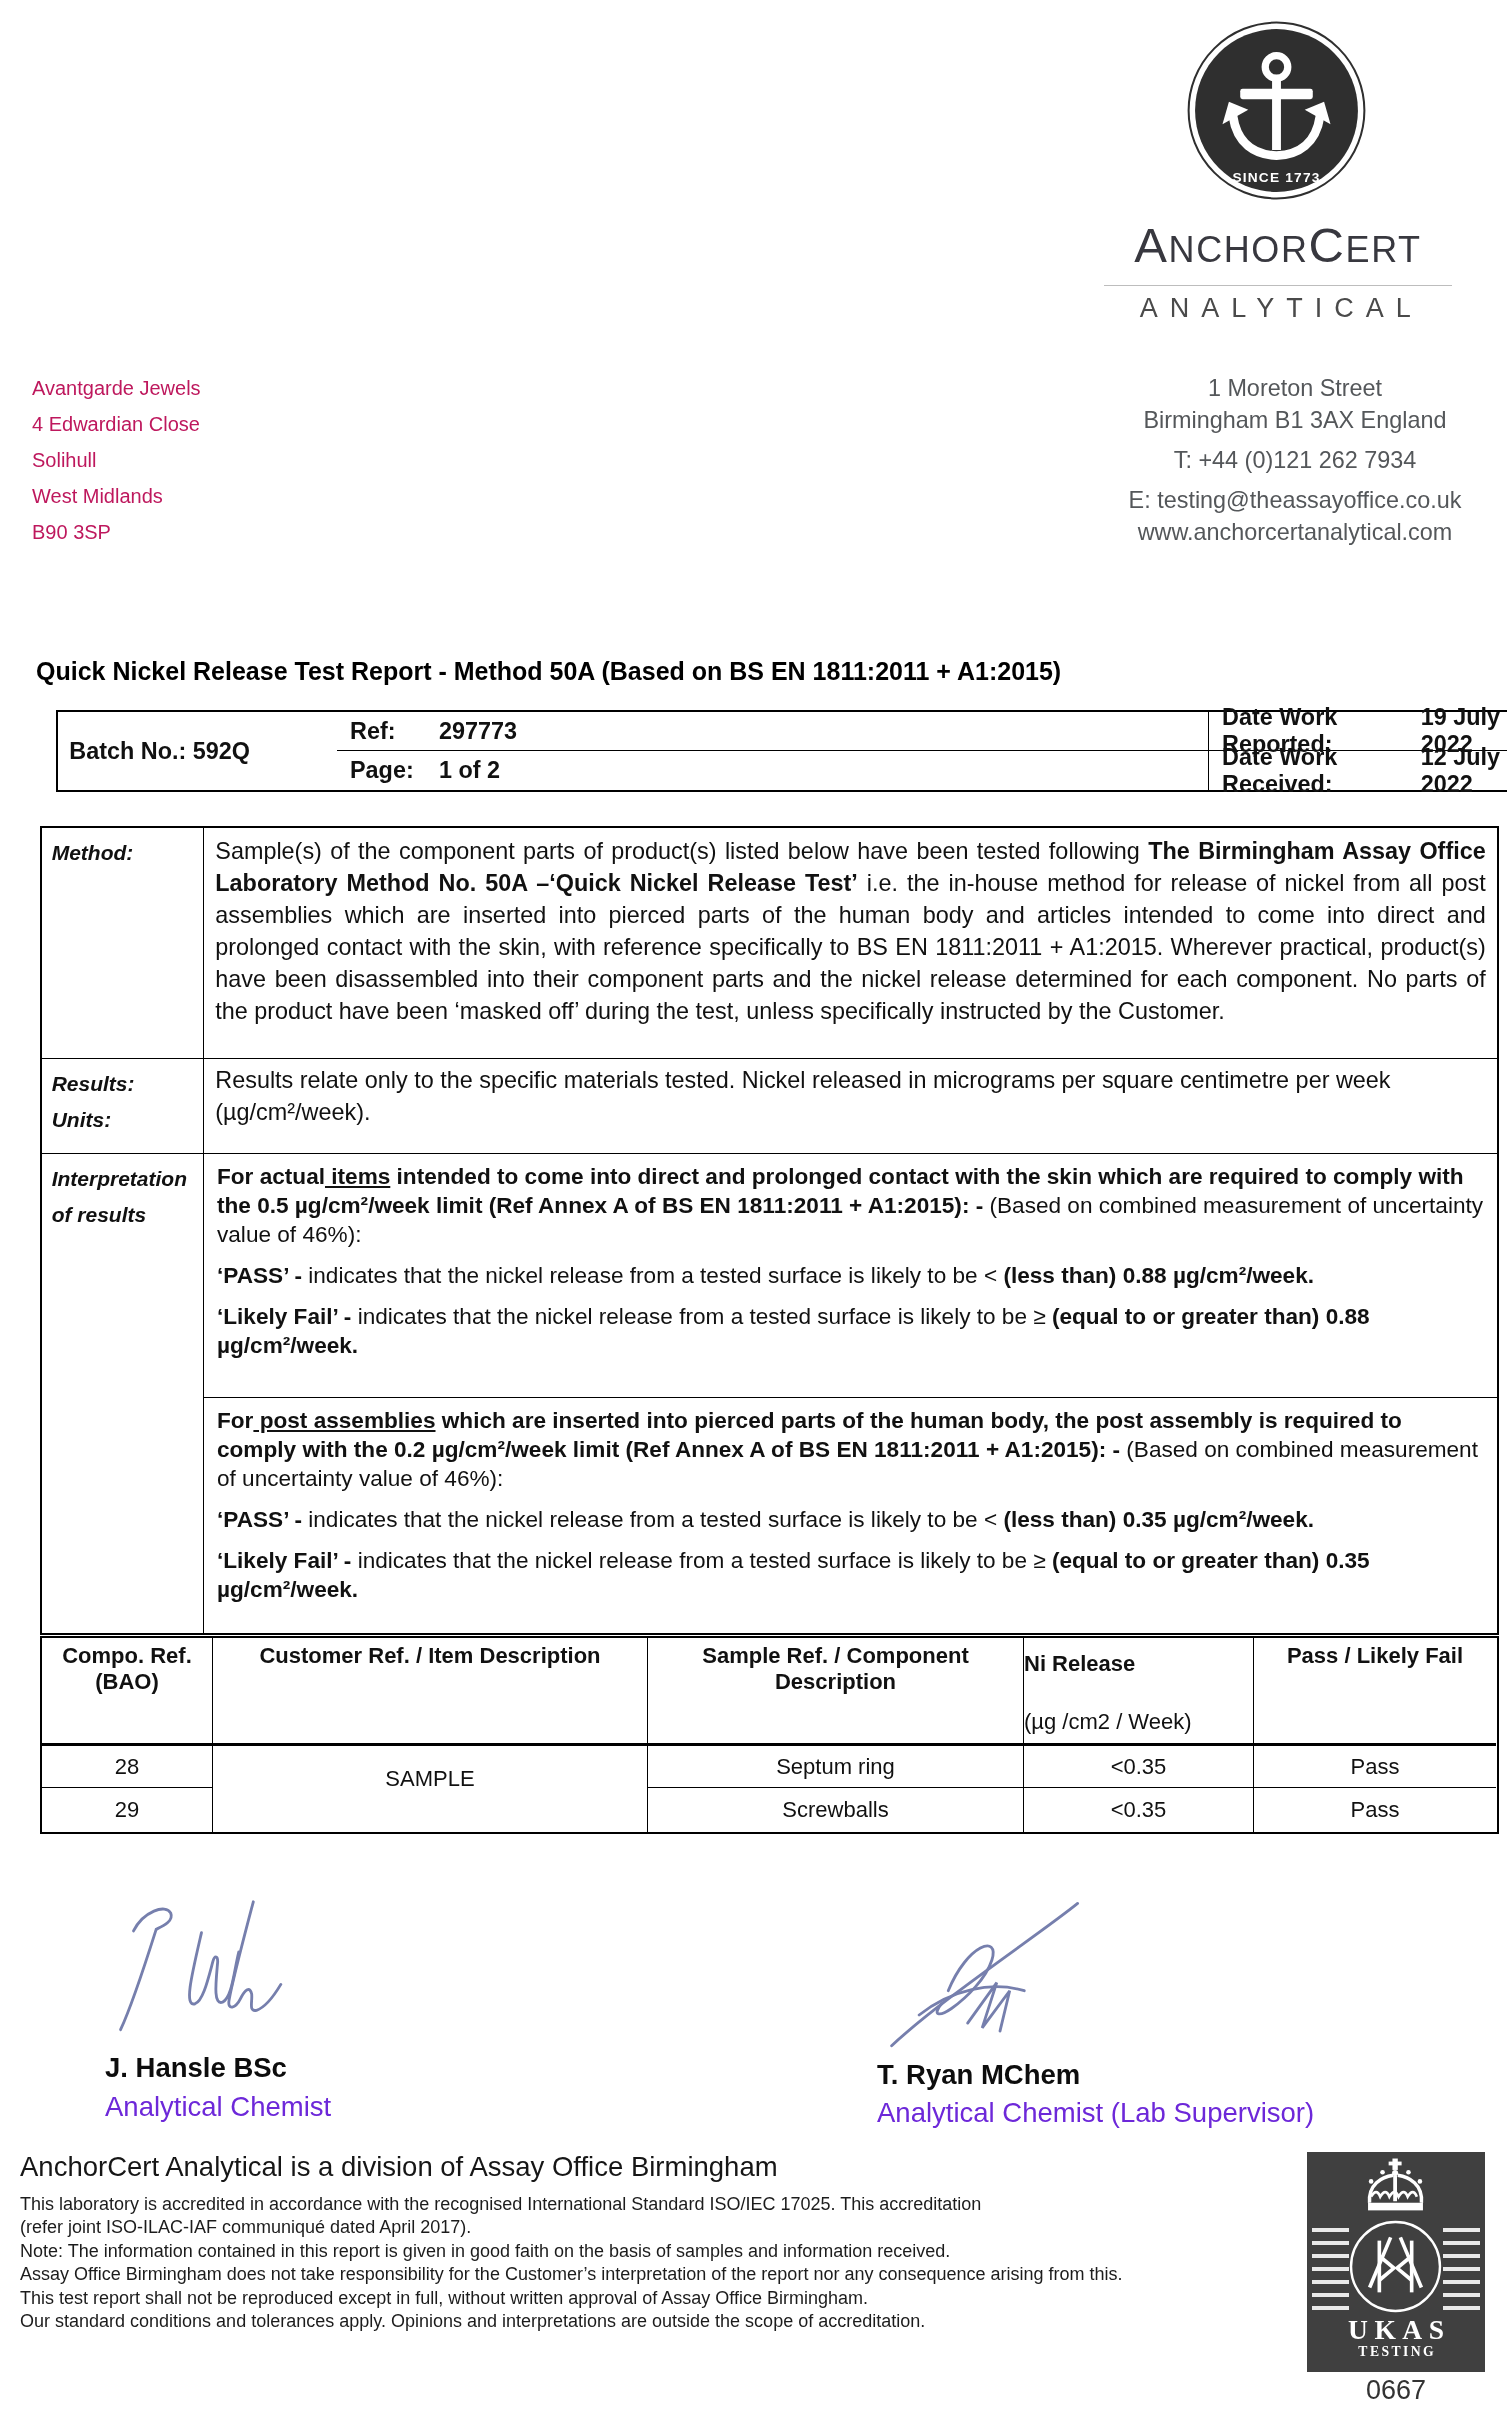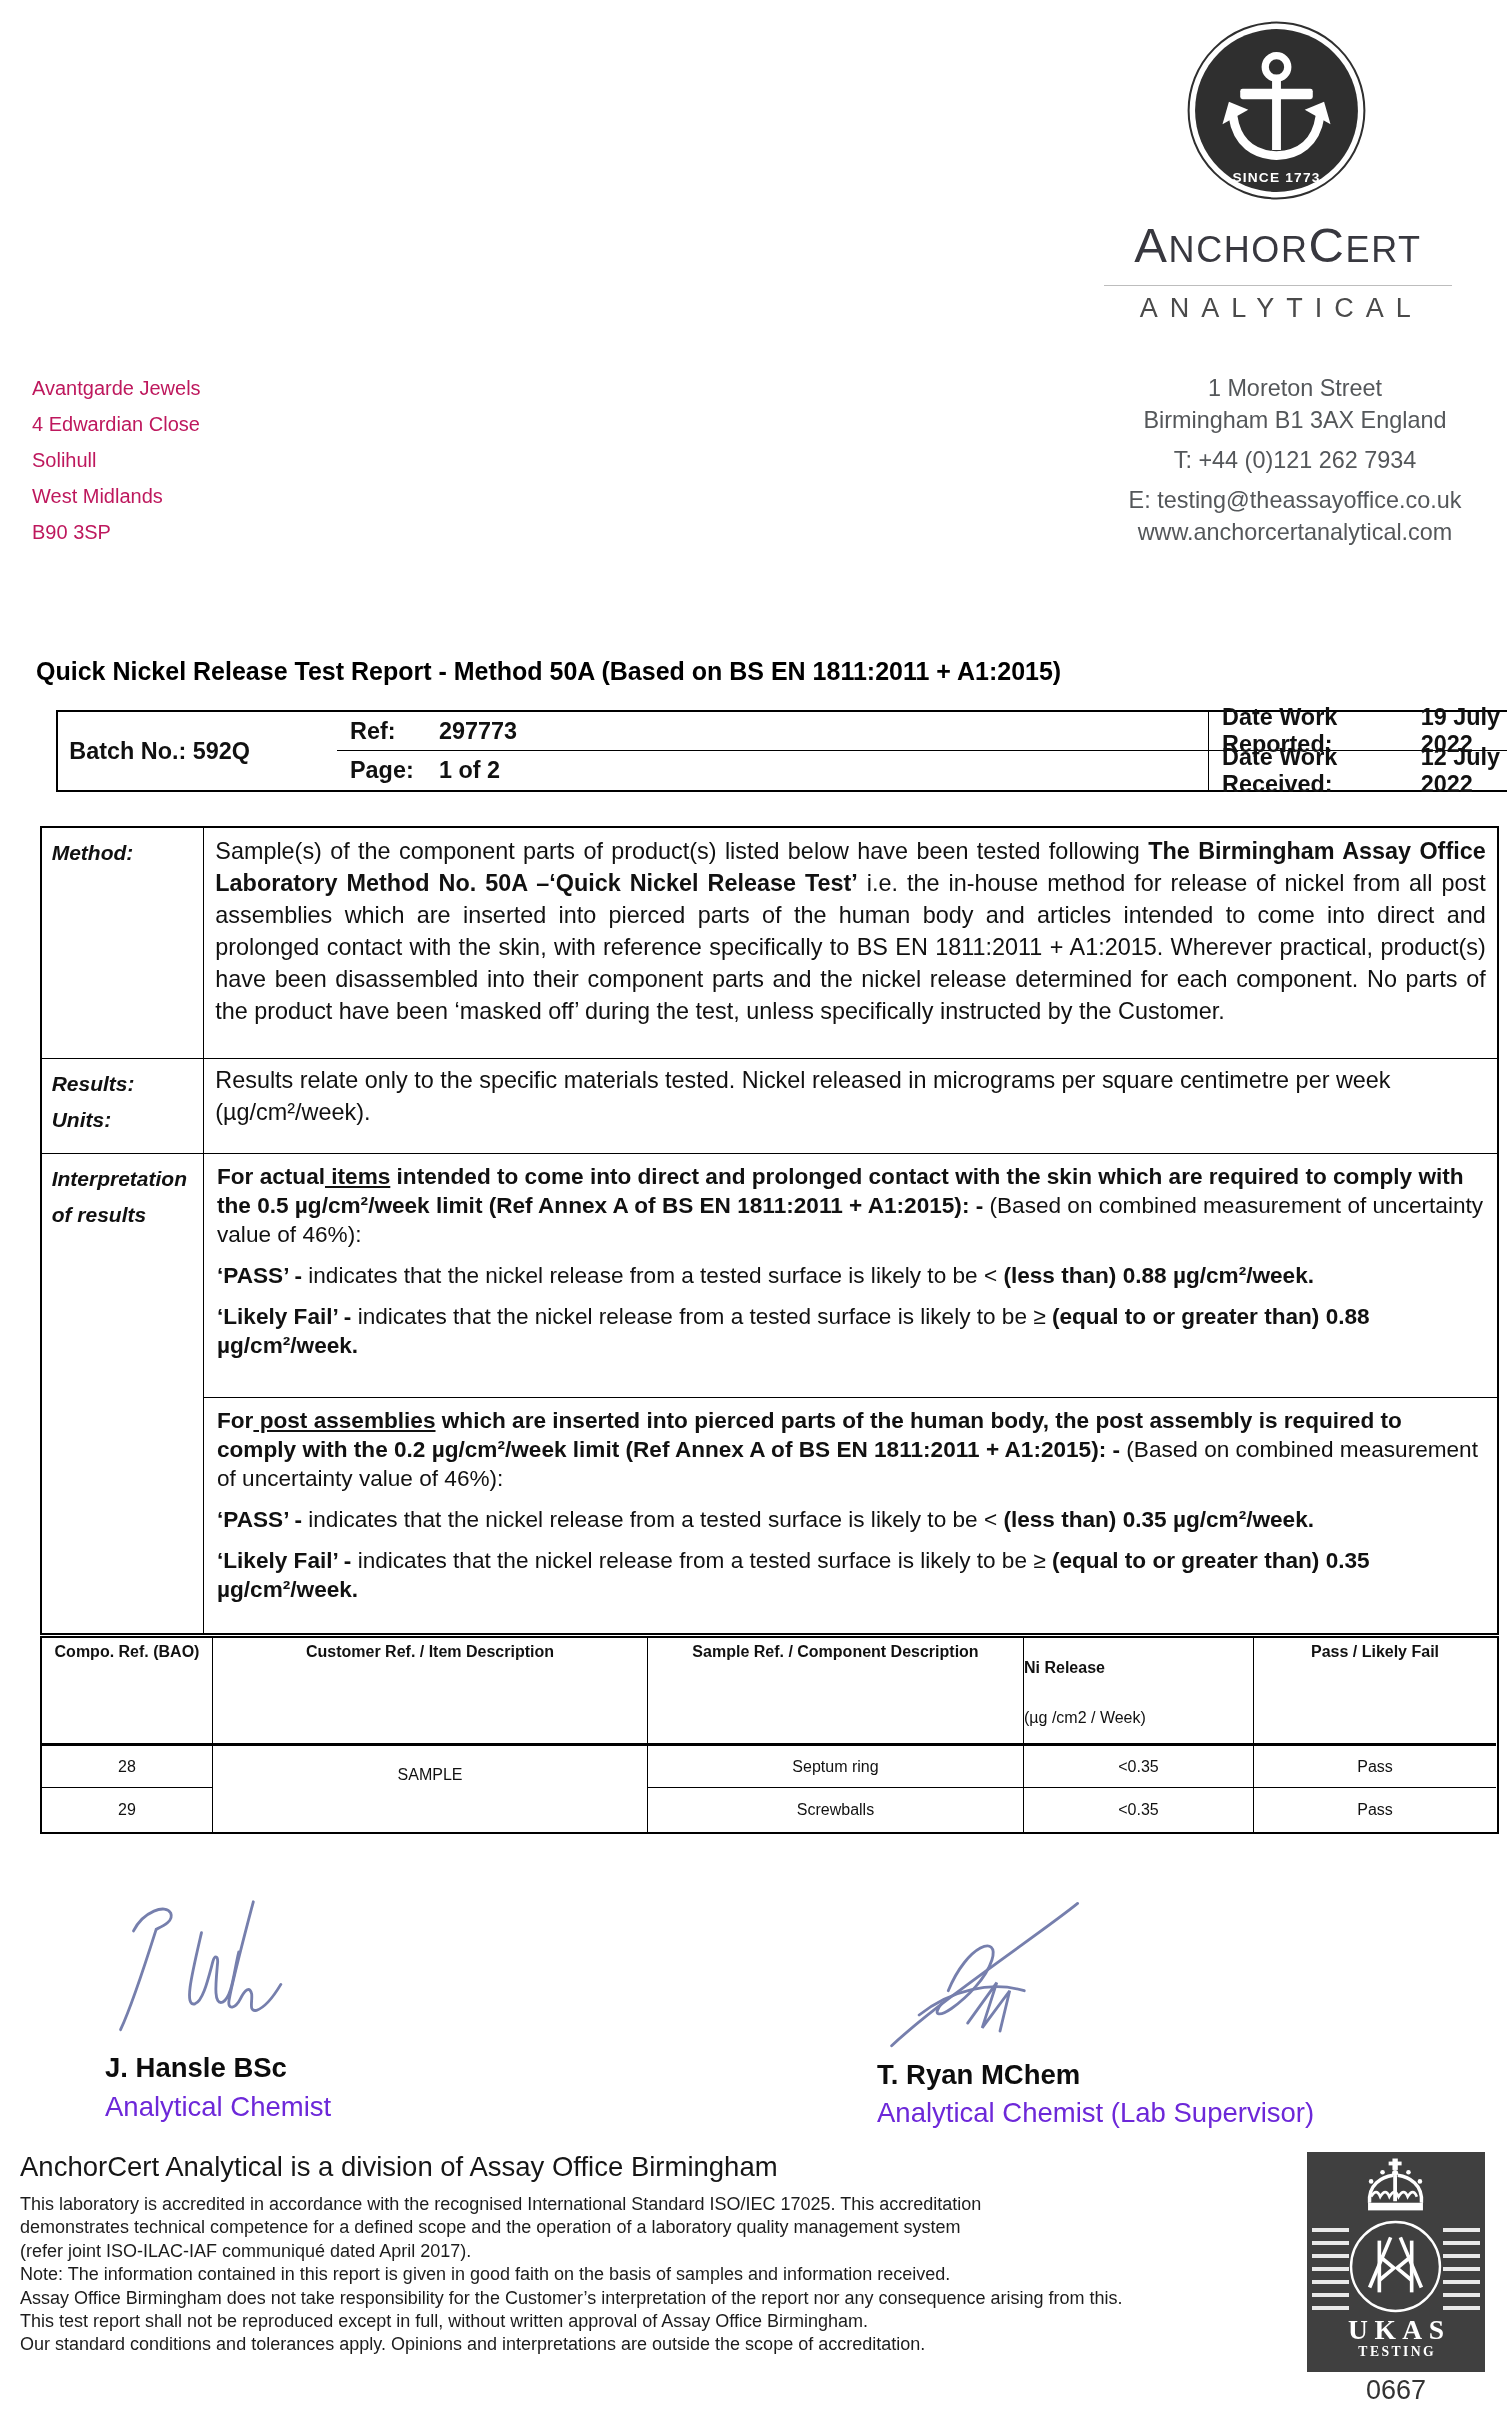--- a/index.html
+++ b/index.html
@@ -41,21 +41,21 @@
   .method-text { padding:6.5px 11.3px 0 11.3px; text-align:justify; }
   .results-text { padding:4.9px 11.3px 0 11.3px; }
   .interp-con { padding:0; font-size:22.6px; line-height:29px; }
   .interp-sec1 { height:243px; padding:8px 13px 0 13px; }
   .interp-sec2 { border-top:1.6px solid #000; height:234px; padding:8px 13px 0 13px; }
   .interp-con p { margin:0 0 12px 0; }
   .b { font-weight:bold; }
   .u { text-decoration:underline; }
 
   
-  .res-table { position:absolute; left:40px; top:1636px; width:1459px; border:2.4px solid #000; display:grid; grid-template-columns:171px 435px 376px 230px 242px; grid-template-rows:108px 42px 44px; font-size:16px; }
+  .res-table { position:absolute; left:40px; top:1636px; width:1459px; border:2.4px solid #000; display:grid; grid-template-columns:171px 435px 376px 230px 242px; grid-template-rows:108px 42px 44px; font-size:22px; }
   .rt-cell { display:flex; align-items:center; justify-content:center; text-align:center; }
   .rt-head { font-weight:bold; align-items:flex-start; padding-top:4.9px; border-bottom:3.2px solid #000; }
   .rt-rb { border-right:1.6px solid #000; }
   .rt-bb { border-bottom:1.6px solid #000; }
   .rt-ni { flex-direction:column; }
   .rt-ni .ni-units { font-weight:normal; margin-top:32px; }
   .rt-sample { grid-column:2; grid-row:2 / 4; align-items:flex-start; padding-top:20px; }
 
   
   .sig-svg { position:absolute; }
@@ -204,21 +204,20 @@
       <path d="M122,162 L158,112 L140,168 L174,122 L162,172"></path>
       <path d="M62,152 C102,120 152,110 192,122"></path>
     </g>
   </svg>
   <div class="sig-name" style="left:877px; top:2059px;">T. Ryan MChem</div>
   <div class="sig-role" style="left:877px; top:2097px;">Analytical Chemist (Lab Supervisor)</div>
 
   <div class="footer-heading">AnchorCert Analytical is a division of Assay Office Birmingham</div>
   <div class="footer-lines">
     <div>This laboratory is accredited in accordance with the recognised International Standard ISO/IEC 17025. This accreditation</div>
-    <div>demonstrates technical competence for a defined scope and the operation of a laboratory quality management system</div>
     <div>(refer joint ISO-ILAC-IAF communiqué dated April 2017).</div>
     <div>Note: The information contained in this report is given in good faith on the basis of samples and information received.</div>
     <div>Assay Office Birmingham does not take responsibility for the Customer’s interpretation of the report nor any consequence arising from this.</div>
     <div>This test report shall not be reproduced except in full, without written approval of Assay Office Birmingham.</div>
     <div>Our standard conditions and tolerances apply. Opinions and interpretations are outside the scope of accreditation.</div>
   </div>
 
   <div class="ukas-box">
     <svg class="ukas-crown" viewBox="0 0 120 80">
       <g fill="#ffffff" stroke="#ffffff">

